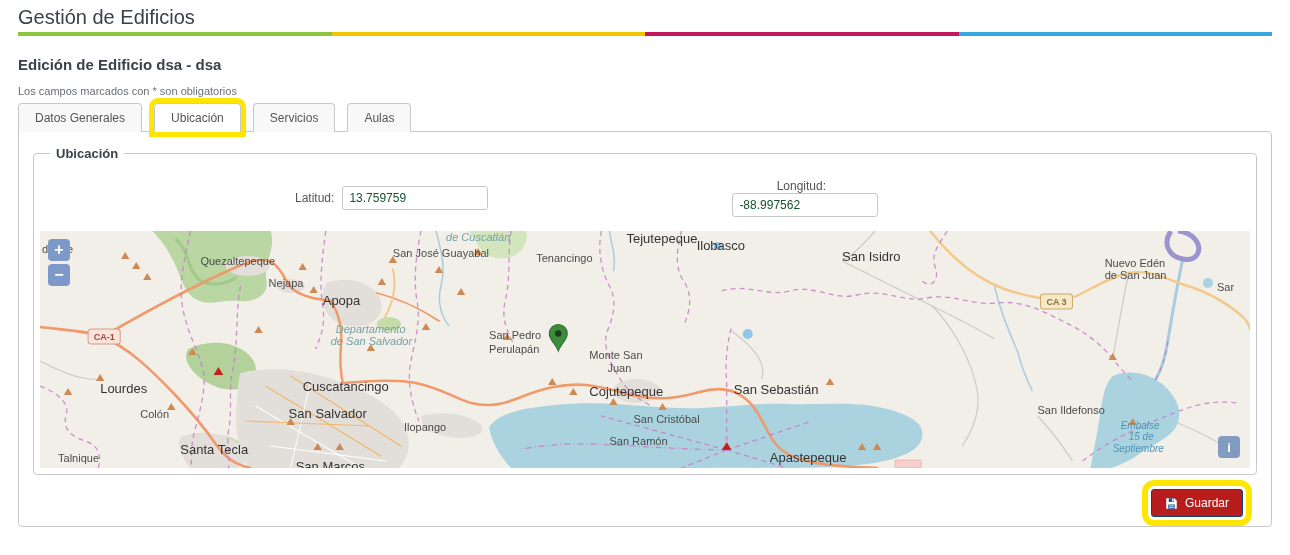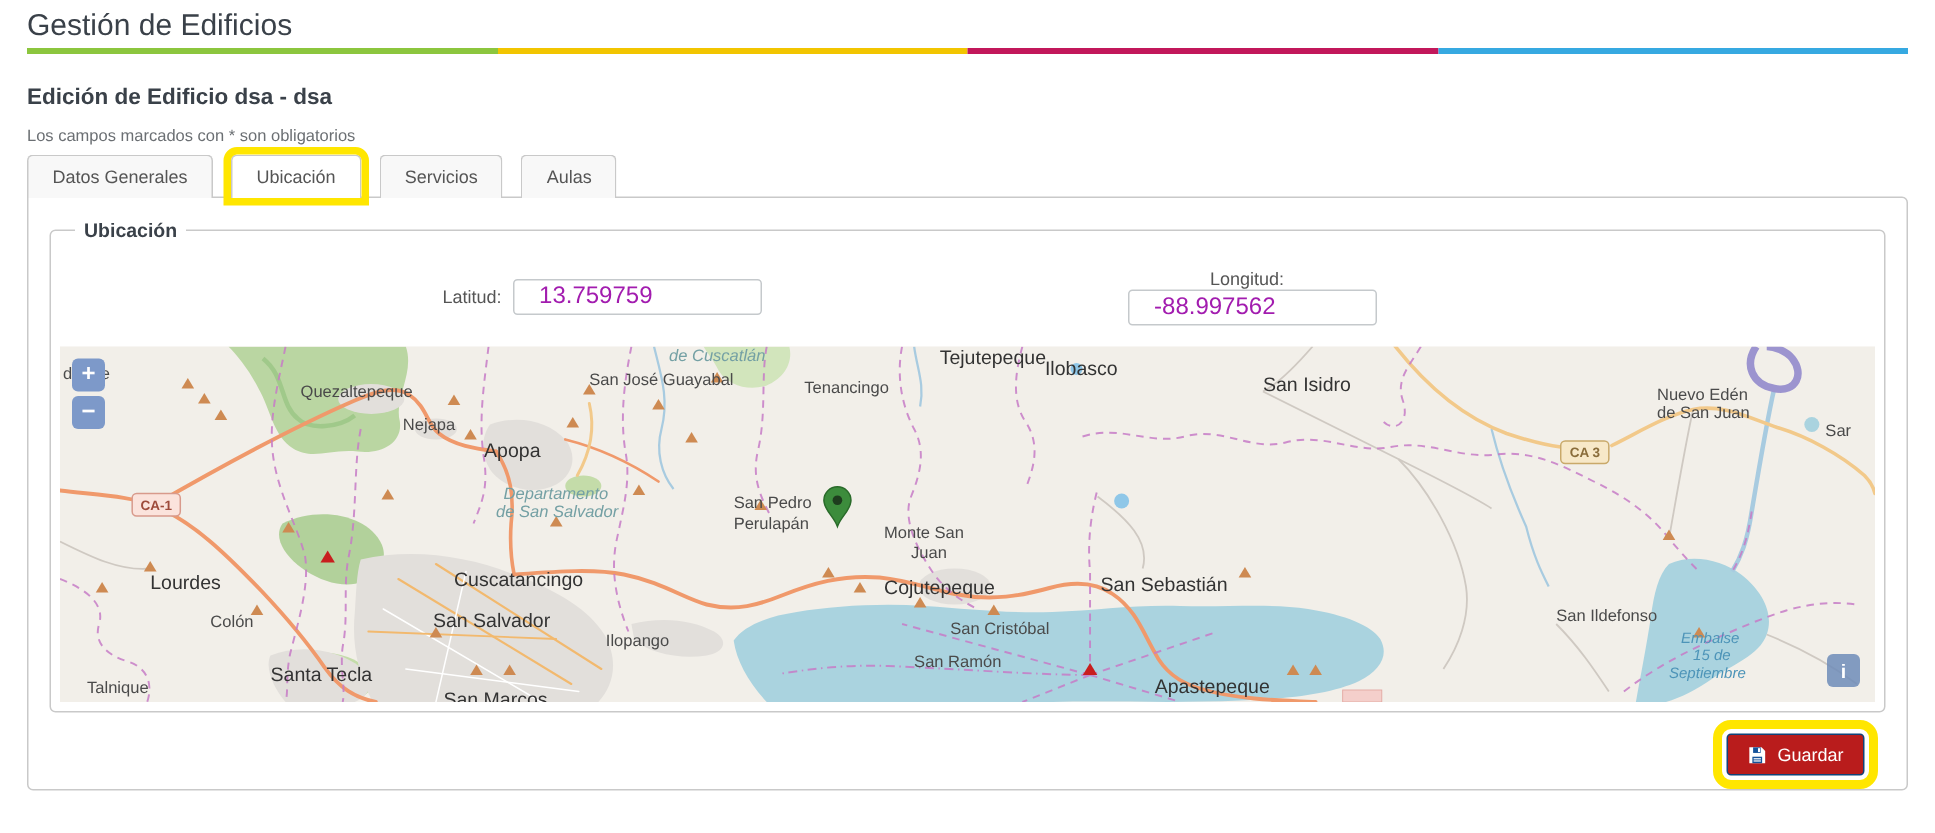--- a/index.html
+++ b/index.html
@@ -15,22 +15,22 @@
     border-bottom:none;border-radius:4px 4px 0 0;cursor:pointer;white-space:nowrap;}
   .tab.active{background:#fff;position:relative;z-index:3;outline:5px solid #FFE600;}
   .panel{border:1px solid #c9c9c9;border-radius:0 4px 4px 4px;padding:14px;height:366px;margin-top:-1px;background:#fff;}
   fieldset.loc{border:1px solid #c9c9c9;border-radius:4px;margin:0;padding:0 6px 6px 6px;}
   fieldset.loc legend{font-size:13px;font-weight:700;color:#3a4149;padding:0 6px;margin-left:10px;}
   .coord-row{display:flex;align-items:center;margin:18px 0 14px 0;}
   .coord-group{display:flex;align-items:center;}
   .coord-group.lat{margin-left:255px;}
   .coord-group.lng{margin-left:244px;flex-direction:column;}
   .coord-label{font-size:12px;color:#555;margin-right:8px;}
-  .coord-input{width:132px;height:18px;padding:2px 16px;border:1px solid #c5c9cc;border-radius:3px;
-    font-size:16px;color:#a21caf;font-family:"Liberation Sans",sans-serif;}
+  .coord-input{width:132px;height:18px;padding:2px 6px;border:1px solid #c5c9cc;border-radius:3px;
+    font-size:12px;color:#14532d;font-family:"Liberation Sans",sans-serif;}
   .map-wrap{position:relative;height:237px;background:#F2EFE9;overflow:hidden;}
   .map-svg{position:absolute;left:0;top:0;width:100%;height:100%;display:block;}
   .zoom-ctrls{position:absolute;left:8px;top:8px;display:flex;flex-direction:column;gap:3px;}
   .zoom-btn{width:22px;height:22px;background:#7D99C9;color:#fff;border:none;border-radius:4px;
     font-size:16px;font-weight:700;line-height:20px;text-align:center;cursor:pointer;padding:0;}
   .info-btn{position:absolute;right:10px;bottom:10px;width:22px;height:22px;background:rgba(110,140,185,.85);
     color:#fff;border:none;border-radius:4px;font-size:13px;font-weight:700;text-align:center;cursor:pointer;padding:0;}
   .actions-row{display:flex;justify-content:flex-end;margin-top:14px;padding-right:14px;}
   .save-btn{display:inline-flex;align-items:center;gap:7px;background:#b91c1c;color:#fff;border:1px solid #114379;
     border-radius:3px;font-size:12px;padding:6px 13px;cursor:pointer;outline:6px solid #FFE600;outline-offset:3px;

